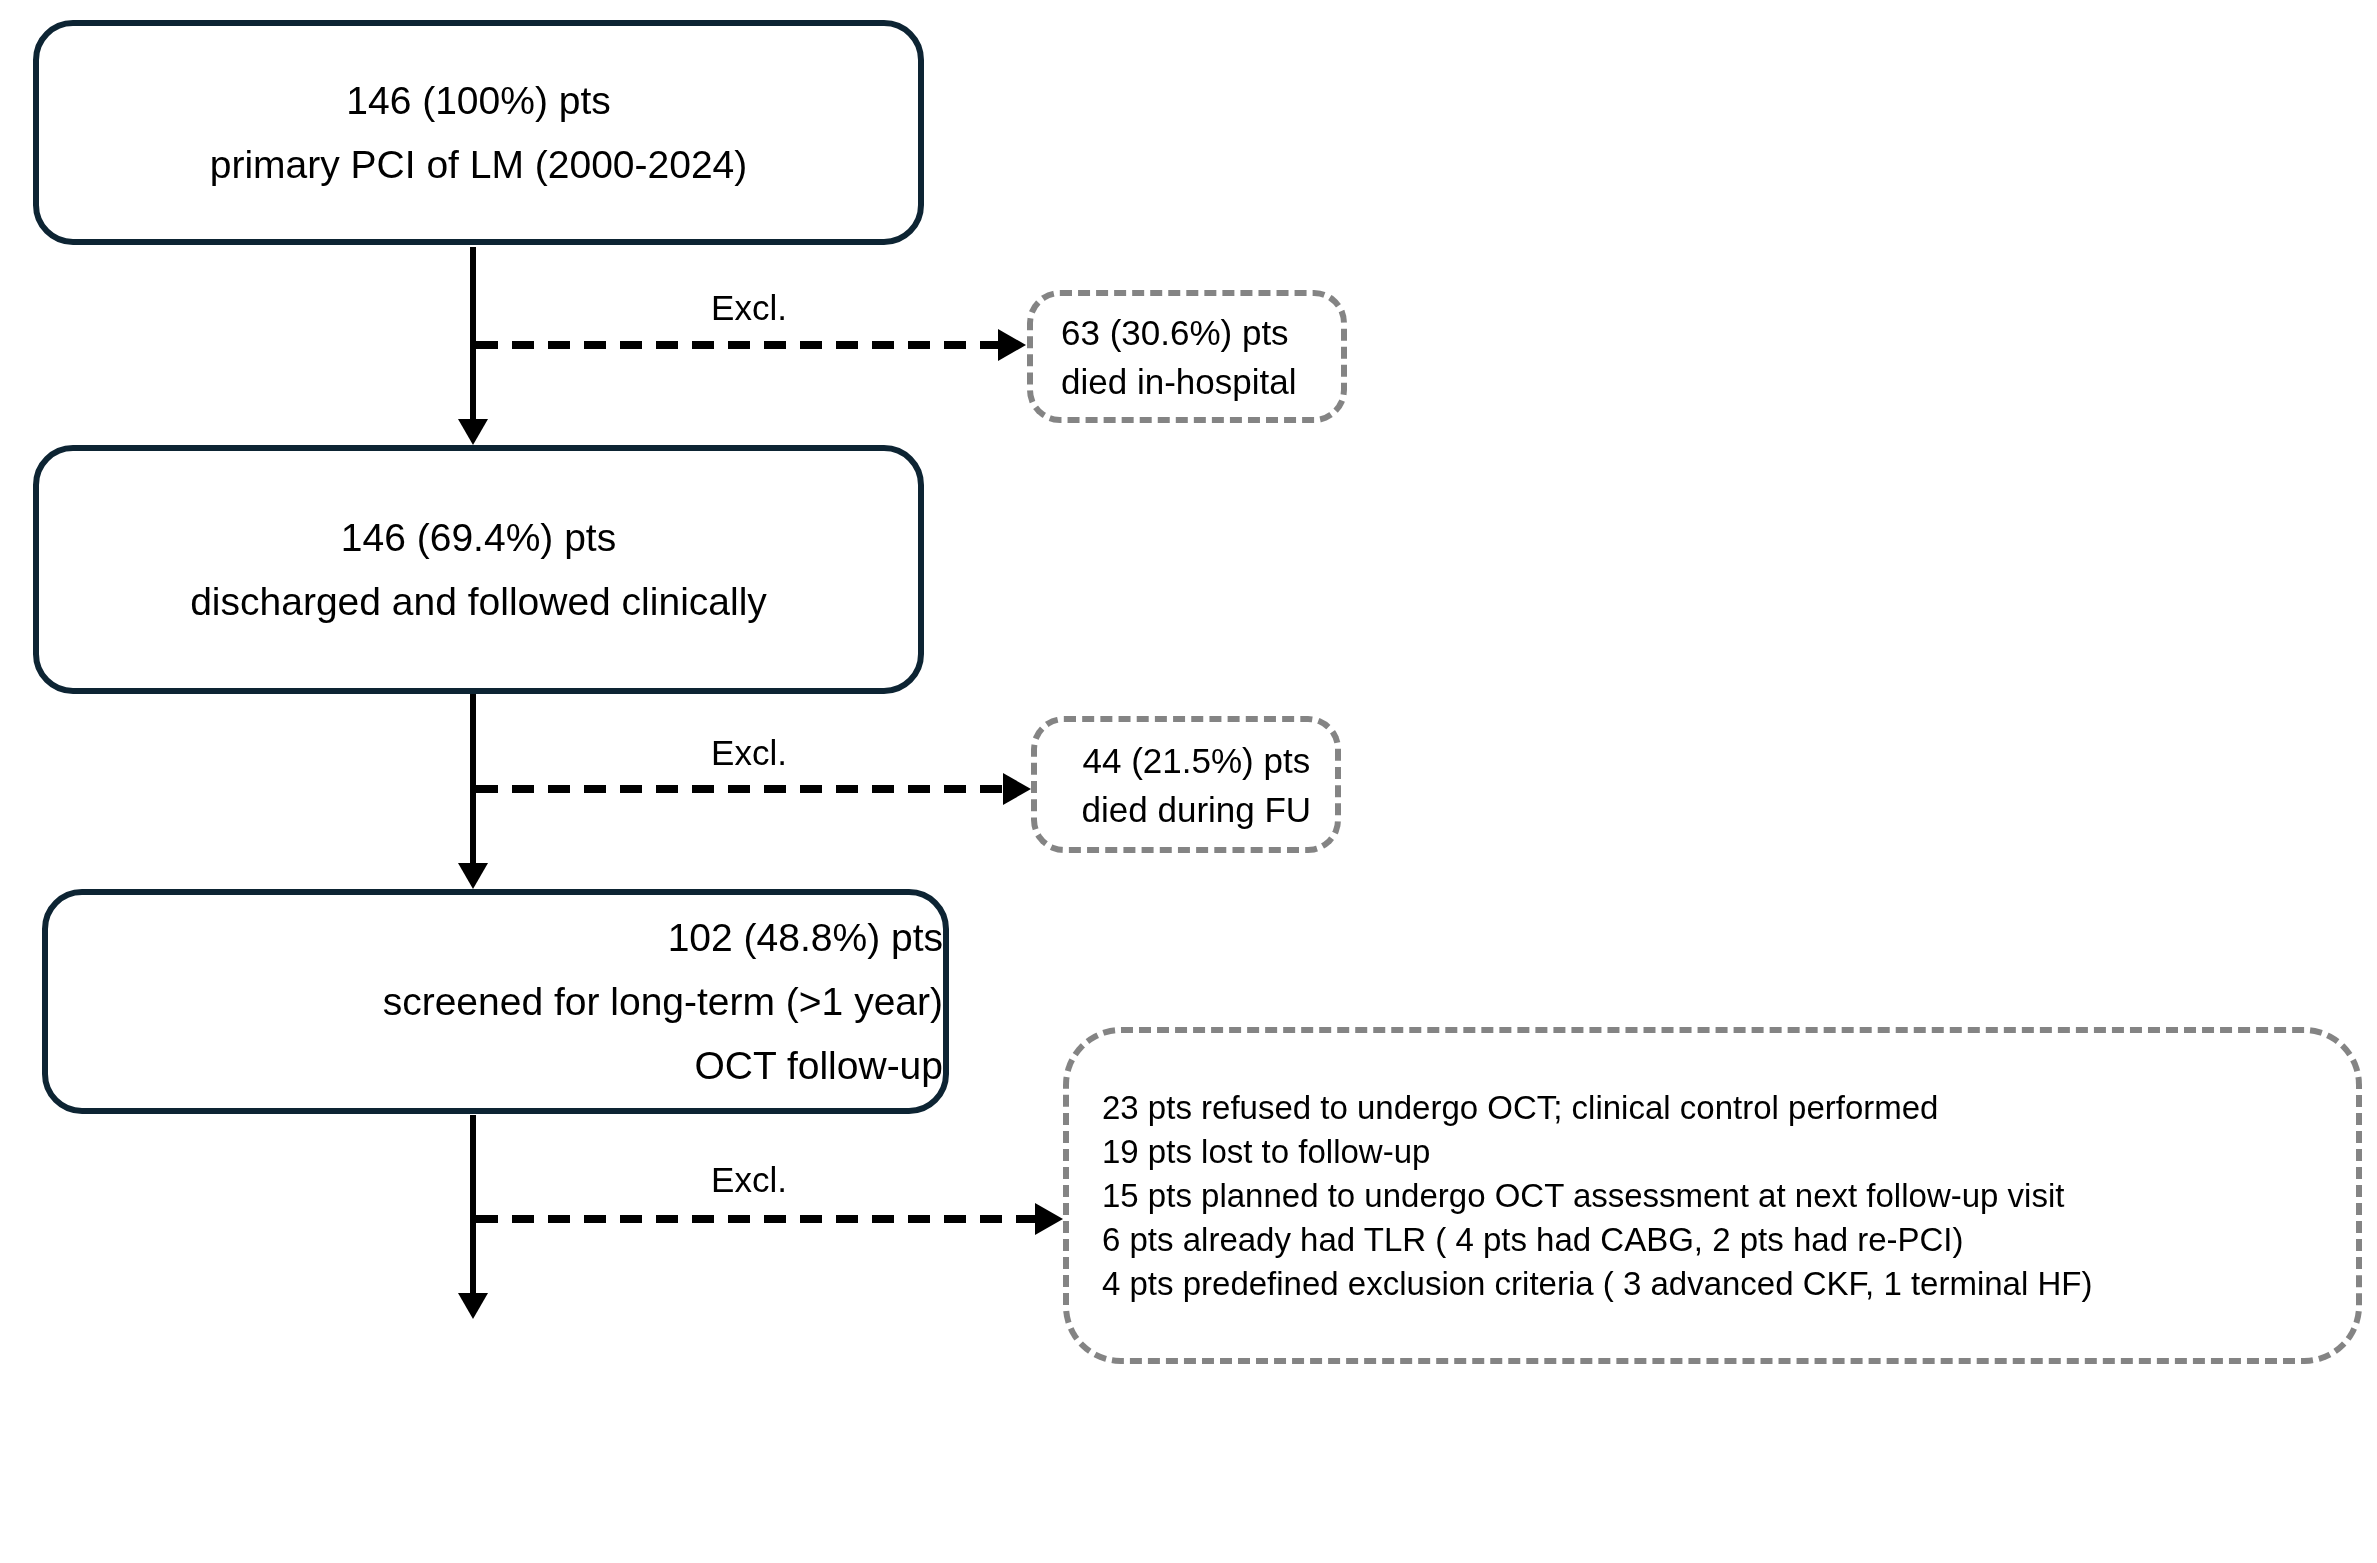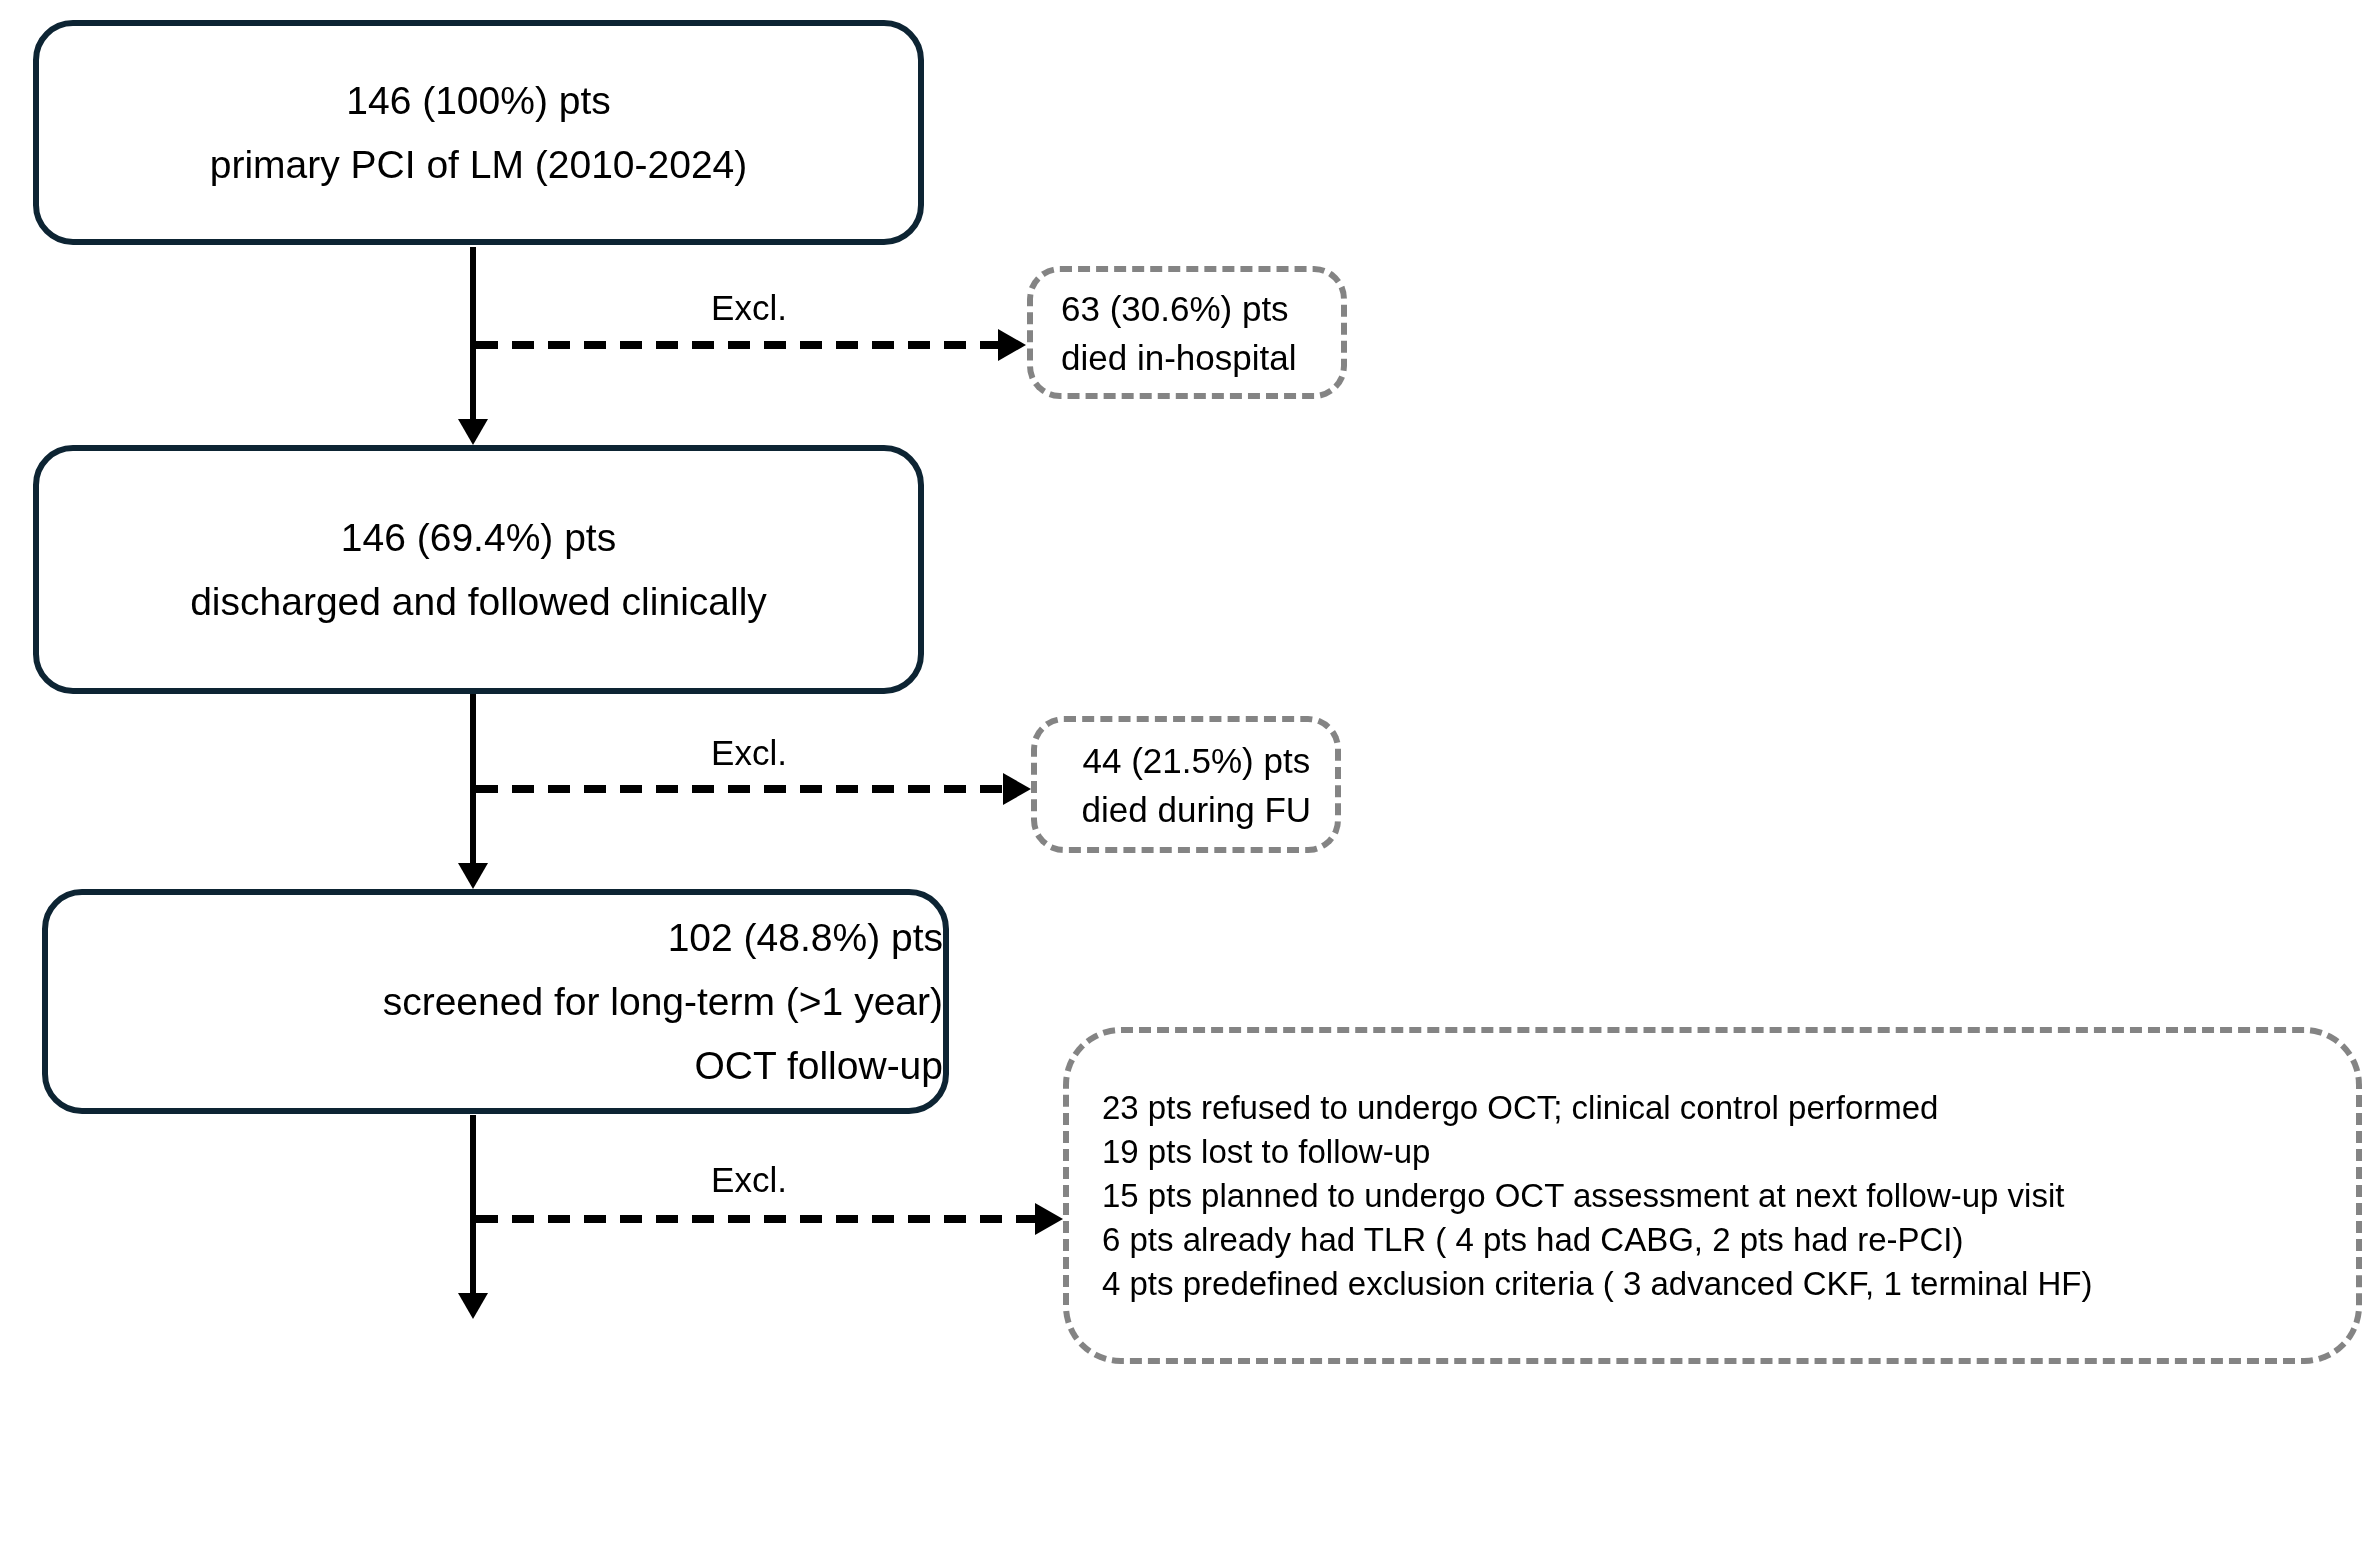--- a/index.html
+++ b/index.html
@@ -40,34 +40,34 @@
   .hline{flex:1;height:7.3px;background:repeating-linear-gradient(90deg,var(--arrow,#000000) 0 22px,transparent 22px 36px);}
   .hhead{width:0;height:0;border-top:16px solid transparent;border-bottom:16px solid transparent;border-left:28px solid var(--arrow,#000000);}
 </style>
 </head>
 <body>
 
 <div class="canvas">
 
   <div class="mbox" style="left:33px;top:20.4px;width:891px;height:225px;">
     <div>146 (100%) pts</div>
-    <div>primary PCI of LM (2010-2024)</div>
+    <div>primary PCI of LM (2000-2024)</div>
   </div>
 
   <div class="varrow" style="left:457px;top:247px;height:198px;">
     <div class="vline"></div>
     <div class="vhead"></div>
   </div>
 
   <div class="excl" style="left:640px;top:286px;">Excl.</div>
   <div class="harrow" style="left:476px;top:329px;width:550px;">
     <div class="hline"></div>
     <div class="hhead"></div>
   </div>
-  <div class="dbox" style="left:1027px;top:266px;width:320px;height:133px;">
+  <div class="dbox" style="left:1027px;top:290px;width:320px;height:133px;">
     <div>63 (30.6%) pts</div>
     <div>died in-hospital</div>
   </div>
 
   <div class="mbox" style="left:33px;top:445px;width:891px;height:249px;">
     <div>146 (69.4%) pts</div>
     <div>discharged and followed clinically</div>
   </div>
 
   <div class="varrow" style="left:457px;top:694px;height:195px;">

